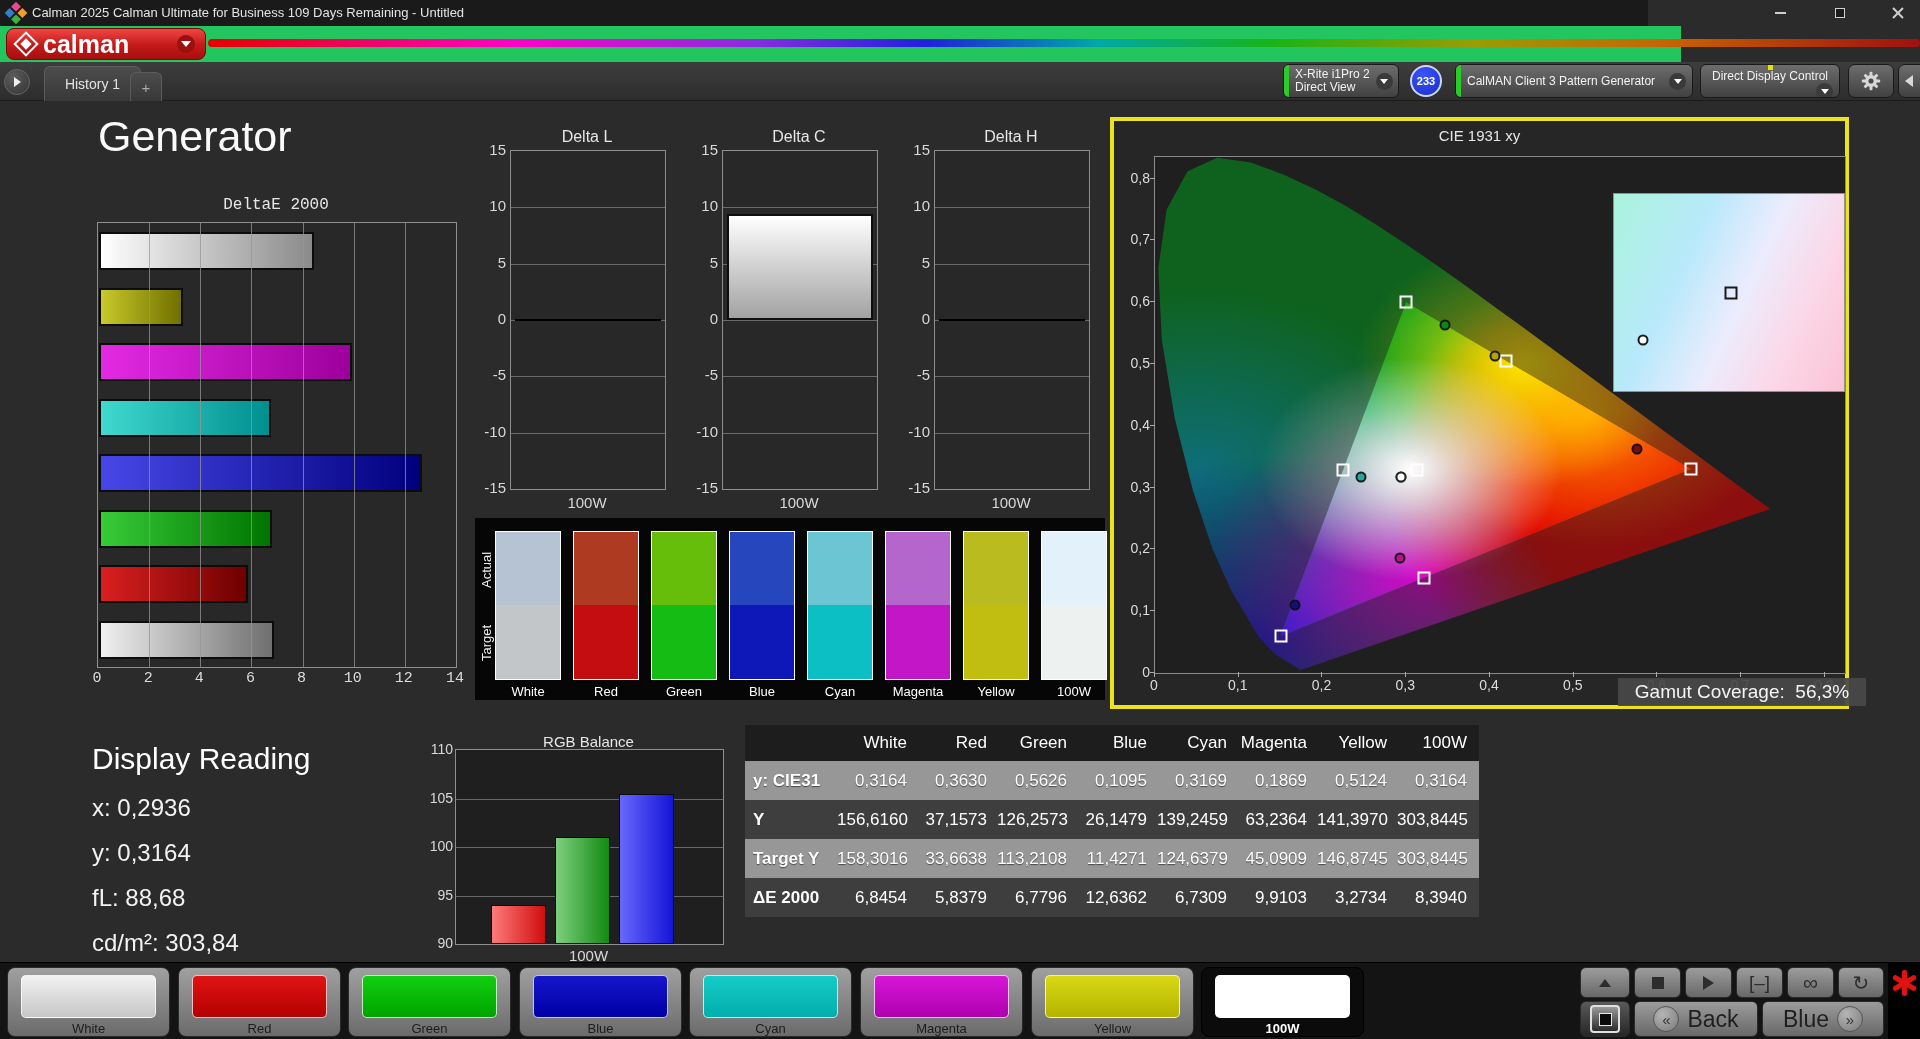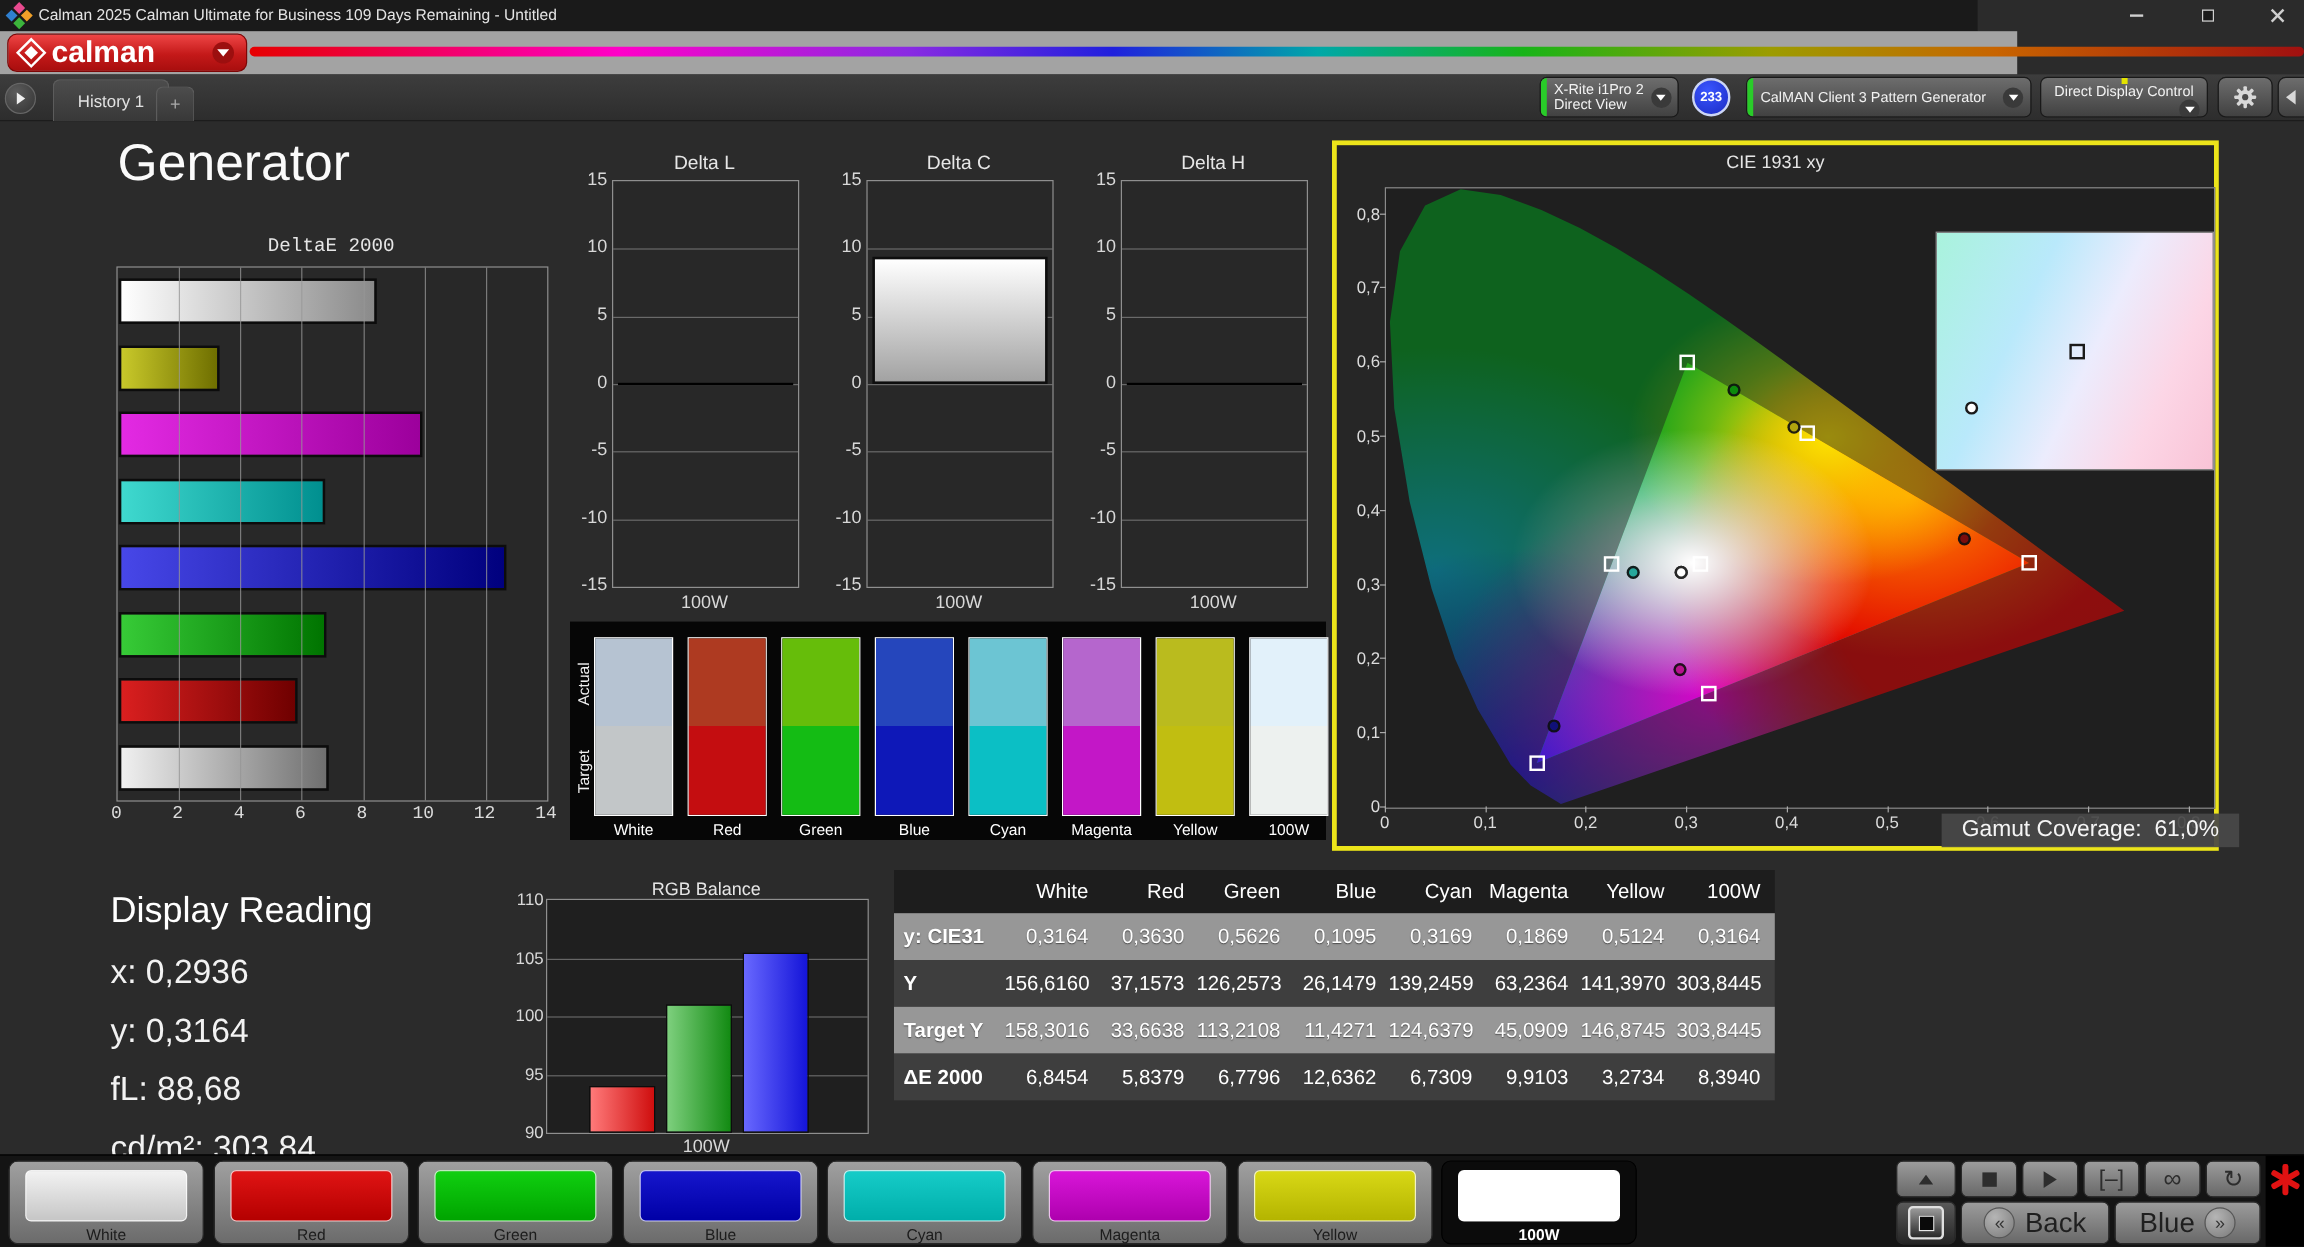--- a/index.html
+++ b/index.html
@@ -12,21 +12,21 @@
   #win-title{position:absolute;left:32px;top:5px;font-size:13px;color:#e4e4e4;white-space:nowrap;}
   .win-btn{position:absolute;top:0;width:40px;height:26px;display:flex;align-items:center;justify-content:center;}
   .glyph-min{width:11px;height:2px;background:#cfcfcf;}
   .glyph-restore{position:relative;width:10px;height:10px;}
   .glyph-restore .b{position:absolute;width:8px;height:8px;border:1px solid #cfcfcf;}
   .glyph-restore .b1{right:0;top:0;} .glyph-restore .b2{left:0;bottom:0;background:#1a1a1a;}
   .glyph-x{position:relative;width:12px;height:12px;}
   .glyph-x i{position:absolute;left:-1px;top:5px;width:14px;height:2px;background:#cfcfcf;}
   .glyph-x i:first-child{transform:rotate(45deg);} .glyph-x i:last-child{transform:rotate(-45deg);}
   
-  #logorow{position:absolute;left:0;top:26px;width:1681px;height:36px;background:#a3a3a3;}
+  #logorow{position:absolute;left:0;top:26px;width:1681px;height:36px;background:#22c55e;}
   #calman-btn{position:absolute;left:6px;top:2px;width:200px;height:32px;border-radius:8px;
      background:linear-gradient(180deg,#ee4545,#c41919 55%,#a80e0e);border:1px solid #7d0606;
      display:flex;align-items:center;padding:0 10px;box-sizing:border-box;}
   .logo-diamond{position:relative;width:18px;height:18px;transform:rotate(45deg);border:2px solid #fff;box-sizing:border-box;margin-right:8px;}
   .logo-diamond i{position:absolute;left:3px;top:3px;width:8px;height:8px;background:#fff;}
   #calman-text{font-size:25px;font-weight:bold;color:#fff;letter-spacing:0;line-height:30px;}
   #calman-caret{margin-left:auto;width:18px;height:18px;border-radius:50%;background:#9c0f0f;display:flex;align-items:center;justify-content:center;}
   .tri-down{width:0;height:0;border-left:5px solid transparent;border-right:5px solid transparent;border-top:6px solid #fff;}
   .tri-right{width:0;height:0;border-top:5px solid transparent;border-bottom:5px solid transparent;border-left:7px solid #f0f0f0;}
   .tri-left{width:0;height:0;border-top:6px solid transparent;border-bottom:6px solid transparent;border-right:8px solid #d8d8d8;}
@@ -48,21 +48,21 @@
   #dd-meter{left:1283px;width:116px;}
   #meter-badge{position:absolute;left:1410px;top:3px;width:32px;height:32px;border-radius:50%;background:radial-gradient(circle at 40% 30%,#3a56ff,#1b2bc4);border:2px solid #ccd6f6;box-sizing:border-box;display:flex;align-items:center;justify-content:center;font-size:11px;font-weight:bold;color:#fff;}
   #dd-pg{left:1455px;width:238px;}
   #dd-ddc{left:1700px;width:140px;flex-direction:column;}
   #gear-btn{position:absolute;left:1848px;top:2px;width:46px;height:34px;border-radius:7px;background:linear-gradient(180deg,#6d6d6d,#414141);border:1px solid #191919;display:flex;align-items:center;justify-content:center;box-sizing:border-box;}
   #edge-btn{position:absolute;left:1898px;top:2px;width:26px;height:34px;border-radius:7px 0 0 7px;background:linear-gradient(180deg,#6d6d6d,#414141);border:1px solid #191919;display:flex;align-items:center;justify-content:flex-start;padding-left:6px;box-sizing:border-box;}
   
   #page-title{position:absolute;left:98px;top:112px;font-size:43px;color:#fafafa;font-weight:400;}
   #reading{position:absolute;left:92px;top:742px;}
   #reading .rd-title{font-size:30px;color:#fff;margin-bottom:18px;}
-  #reading .rd-line{font-size:28px;color:#f2f2f2;margin-bottom:17px;}
+  #reading .rd-line{font-size:24px;color:#f2f2f2;margin-bottom:17px;}
   
   .chart-title{position:absolute;text-align:center;font-size:16px;color:#e6e6e6;}
   #de{position:absolute;left:57px;top:196px;width:440px;height:500px;font-family:Liberation Mono, monospace;}
   #de-title{left:40px;top:0;width:358px;}
   #de-plot{position:absolute;left:40px;top:26px;width:358px;height:444px;background:#282828;border:1px solid #8f8f8f;box-sizing:content-box;}
   .vgrid{position:absolute;top:0;bottom:0;width:1px;background:rgba(150,150,150,0.75);z-index:3;}
   .hbar{position:absolute;left:1px;height:38px;border:2px solid #0c0c0c;box-sizing:border-box;z-index:2;}
   #de-ticks{position:absolute;left:40px;top:474px;width:358px;height:20px;}
   .xt{position:absolute;transform:translateX(-50%);font-size:15px;color:#dcdcdc;}
   
@@ -461,21 +461,21 @@
           <div class="mk-ci" style="left: 339.725px; top: 199.355px; background: rgb(176, 164, 14);"></div>
           <div class="mk-ci" style="left: 245.854px; top: 320.476px; background: rgb(255, 255, 255);"></div>
         </div>
       <div id="cie-inset">
         <div class="mk-sq" id="inset-square" style="left: 51%; top: 50%;"></div>
         <div class="mk-ci" id="inset-circle" style="left: 12.5%; top: 74%;"></div>
       </div>
       <div id="gamut-box">
         <span>Gamut Coverage:</span>
         <span>  </span>
-        <span>61,0%</span>
+        <span>56,3%</span>
       </div>
     </div>
     <div id="cie-axes">
         <div class="cie-xt" style="left: 40px;">0</div>
         <div class="cie-tickv" style="left: 40px;"></div>
         <div class="cie-xt" style="left: 123.738px;">0,1</div>
         <div class="cie-tickv" style="left: 123.738px;"></div>
         <div class="cie-xt" style="left: 207.476px;">0,2</div>
         <div class="cie-tickv" style="left: 207.476px;"></div>
         <div class="cie-xt" style="left: 291.214px;">0,3</div>

